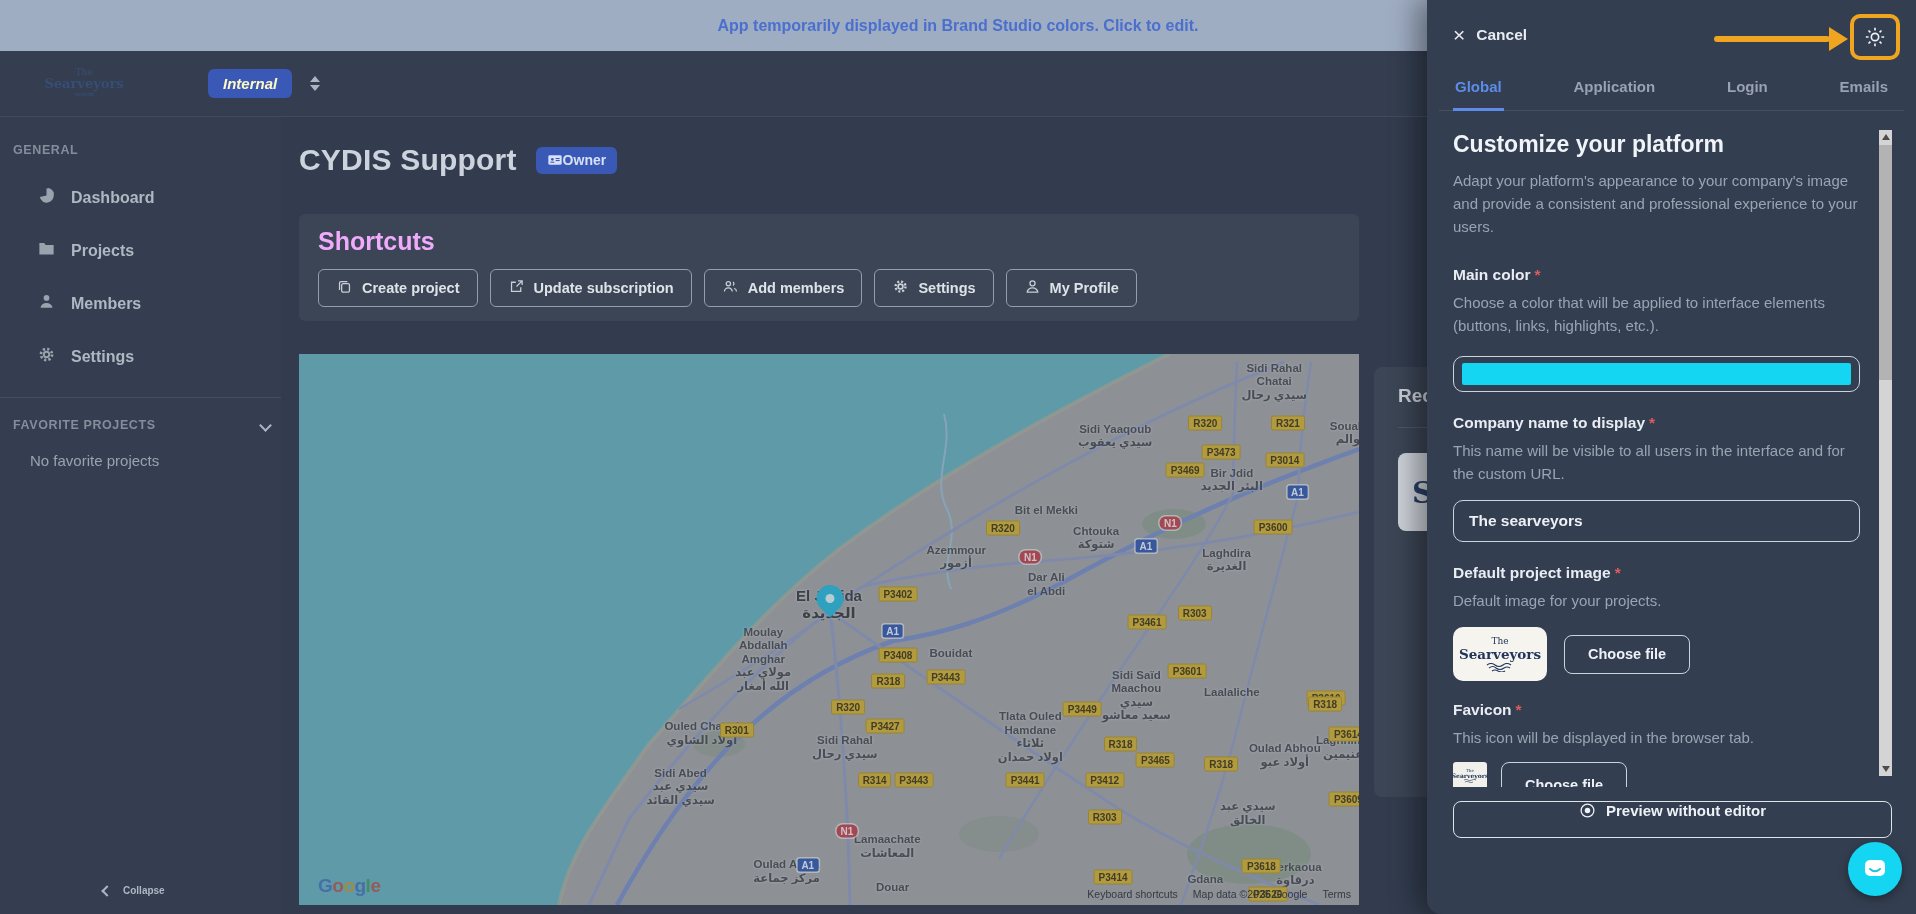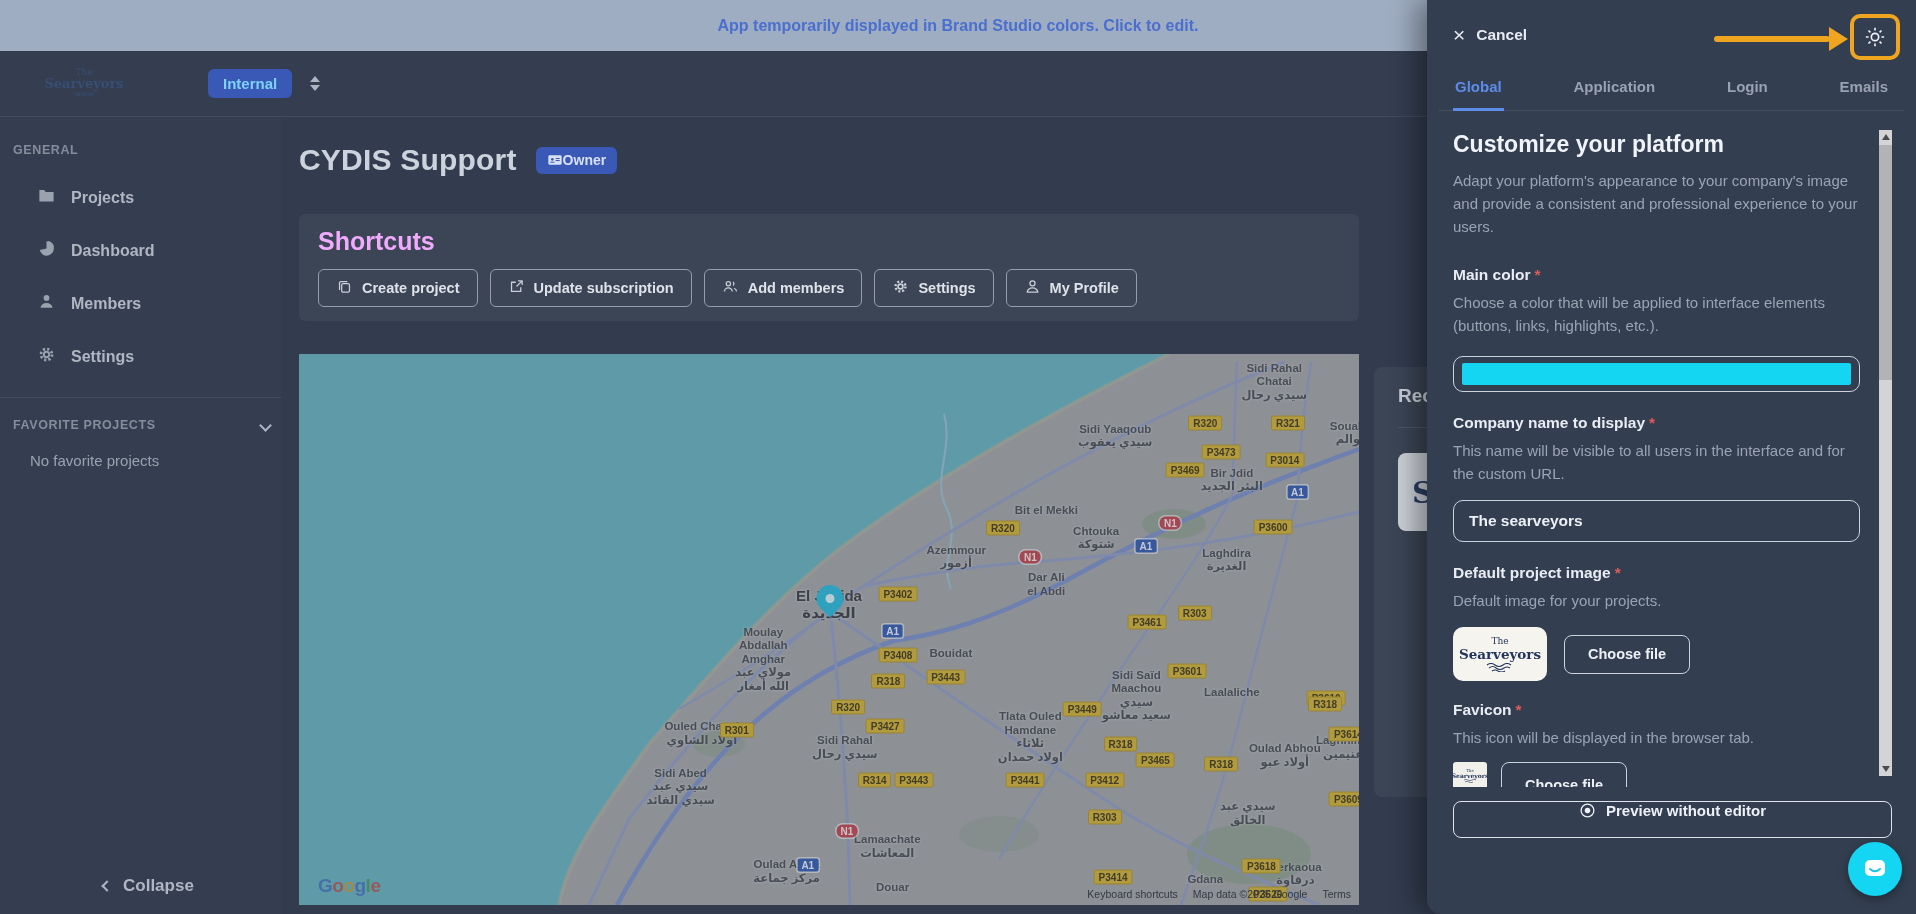--- a/index.html
+++ b/index.html
@@ -11,42 +11,42 @@
             display:flex; align-items:center; justify-content:center; }
   .banner span { color:#4a6fce; font-size:16px; font-weight:600; cursor:pointer; }
 
   
   .topbar { position:absolute; left:0; top:51px; width:100%; height:66px; background:#343e50;
             border-bottom:1px solid rgba(255,255,255,.07); display:flex; align-items:center; }
   .top-logo { margin-left:36px; width:96px; text-align:center; opacity:.55; color:#3a5a93;
               font-family:"DejaVu Serif",serif; line-height:1; }
   .top-logo .l1 { font-size:9px; } .top-logo .l2 { font-size:13px; font-weight:700; }
   .top-logo .waves { font-size:9px; letter-spacing:-1px; }
-  .env-badge { margin-left:76px; background:#3a58b5; color:#7dd3fc; font-size:15px; font-weight:600;
-               border-radius:6px; padding:6px 15px; }
+  .env-badge { margin-left:76px; background:#3a58b5; color:#fef9c3; font-size:15px; font-weight:600;
+               border-radius:6px; padding:6px 15px;font-style:italic; }
   .sorter { margin-left:18px; display:flex; flex-direction:column; gap:3px; cursor:pointer; }
   .sorter i { width:0; height:0; border-left:5px solid transparent; border-right:5px solid transparent; display:block; }
   .sorter .up { border-bottom:6px solid #aeb5c2; } .sorter .dn { border-top:6px solid #aeb5c2; }
 
   
   .sidebar { position:absolute; left:0; top:117px; bottom:0; width:297px; background:#343e50;
              border-right:1px solid rgba(255,255,255,.07); }
   .sb-label { margin:26px 0 0 13px; font-size:12.5px; font-weight:700; letter-spacing:.6px; color:#8items58795; color:#858d9b; }
   #sidebar-items { margin-top:14px; }
   .side-item { display:flex; align-items:center; gap:15px; padding:15px 0 15px 37px; color:#b0b7c2;
                font-size:16px; font-weight:600; cursor:pointer; }
   .side-item svg { width:19px; height:19px; stroke:#9aa2ae; fill:none; stroke-width:2; }
   .side-item svg .f { fill:#9aa2ae; stroke:none; }
   .sb-div { border-top:1px solid rgba(255,255,255,.08); margin:14px 0 0 0; }
   .sb-fav-row { display:flex; align-items:center; justify-content:space-between; margin:20px 26px 0 13px; }
   .chev-down { width:9px; height:9px; border-right:2px solid #aeb5c2; border-bottom:2px solid #aeb5c2;
                transform:rotate(45deg); cursor:pointer; }
   .sb-empty { margin:20px 0 0 30px; color:#9aa2ae; font-size:15px; }
   .sb-collapse { position:absolute; left:103px; bottom:18px; display:flex; align-items:center; gap:12px;
-                 color:#b0b7c2; font-size:17px; font-weight:600; cursor:pointer; }
+                 color:#b0b7c2; font-size:10px; font-weight:600; cursor:pointer; }
   .chev-left { width:8px; height:8px; border-left:2px solid #aeb5c2; border-bottom:2px solid #aeb5c2;
                transform:rotate(45deg); }
 
   
   .main { position:absolute; left:281px; top:117px; right:0; bottom:0; background:#323c4e; }
   .title-row { position:absolute; left:18px; top:26px; display:flex; align-items:center; gap:19px; }
   .page-title { font-size:30px; font-weight:800; color:#ccd3dc; letter-spacing:.2px; }
   .owner-badge { background:#3a58b5; color:#d6e0f6; border-radius:6px; height:27px; padding:0 11px;
                  display:flex; align-items:center; font-size:14px; font-weight:600; }
   .owner-badge svg { width:16px; height:16px; }
@@ -182,30 +182,30 @@
       <i class="up"></i>
       <i class="dn"></i>
     </div>
 </div>
 
 <div class="sidebar">
   <div class="sb-label">GENERAL</div>
   <div id="sidebar-items">
       <div class="side-item">
        <span><svg viewBox="0 0 24 24">
-            <path class="f" d="M3 5 h6 l2 2.5 h10 v12 h-18 z"></path>
-          </svg></span>
-       <span>Projects</span>
-      </div>
-      <div class="side-item">
-       <span><svg viewBox="0 0 24 24">
             <path class="f" d="M12 3 A9 9 0 1 1 3.5 14 L12 12 Z"></path>
             <path class="f" d="M14 2.5 A9 9 0 0 1 21.5 10 L14 10 Z"></path>
           </svg></span>
        <span>Dashboard</span>
+      </div>
+      <div class="side-item">
+       <span><svg viewBox="0 0 24 24">
+            <path class="f" d="M3 5 h6 l2 2.5 h10 v12 h-18 z"></path>
+          </svg></span>
+       <span>Projects</span>
       </div>
       <div class="side-item">
        <span><svg viewBox="0 0 24 24">
             <circle class="f" cx="12" cy="7.5" r="3.6"></circle>
             <path class="f" d="M4.5 20 a7.5 6 0 0 1 15 0 z"></path>
           </svg></span>
        <span>Members</span>
       </div>
       <div class="side-item">
        <span><svg viewBox="0 0 24 24">

